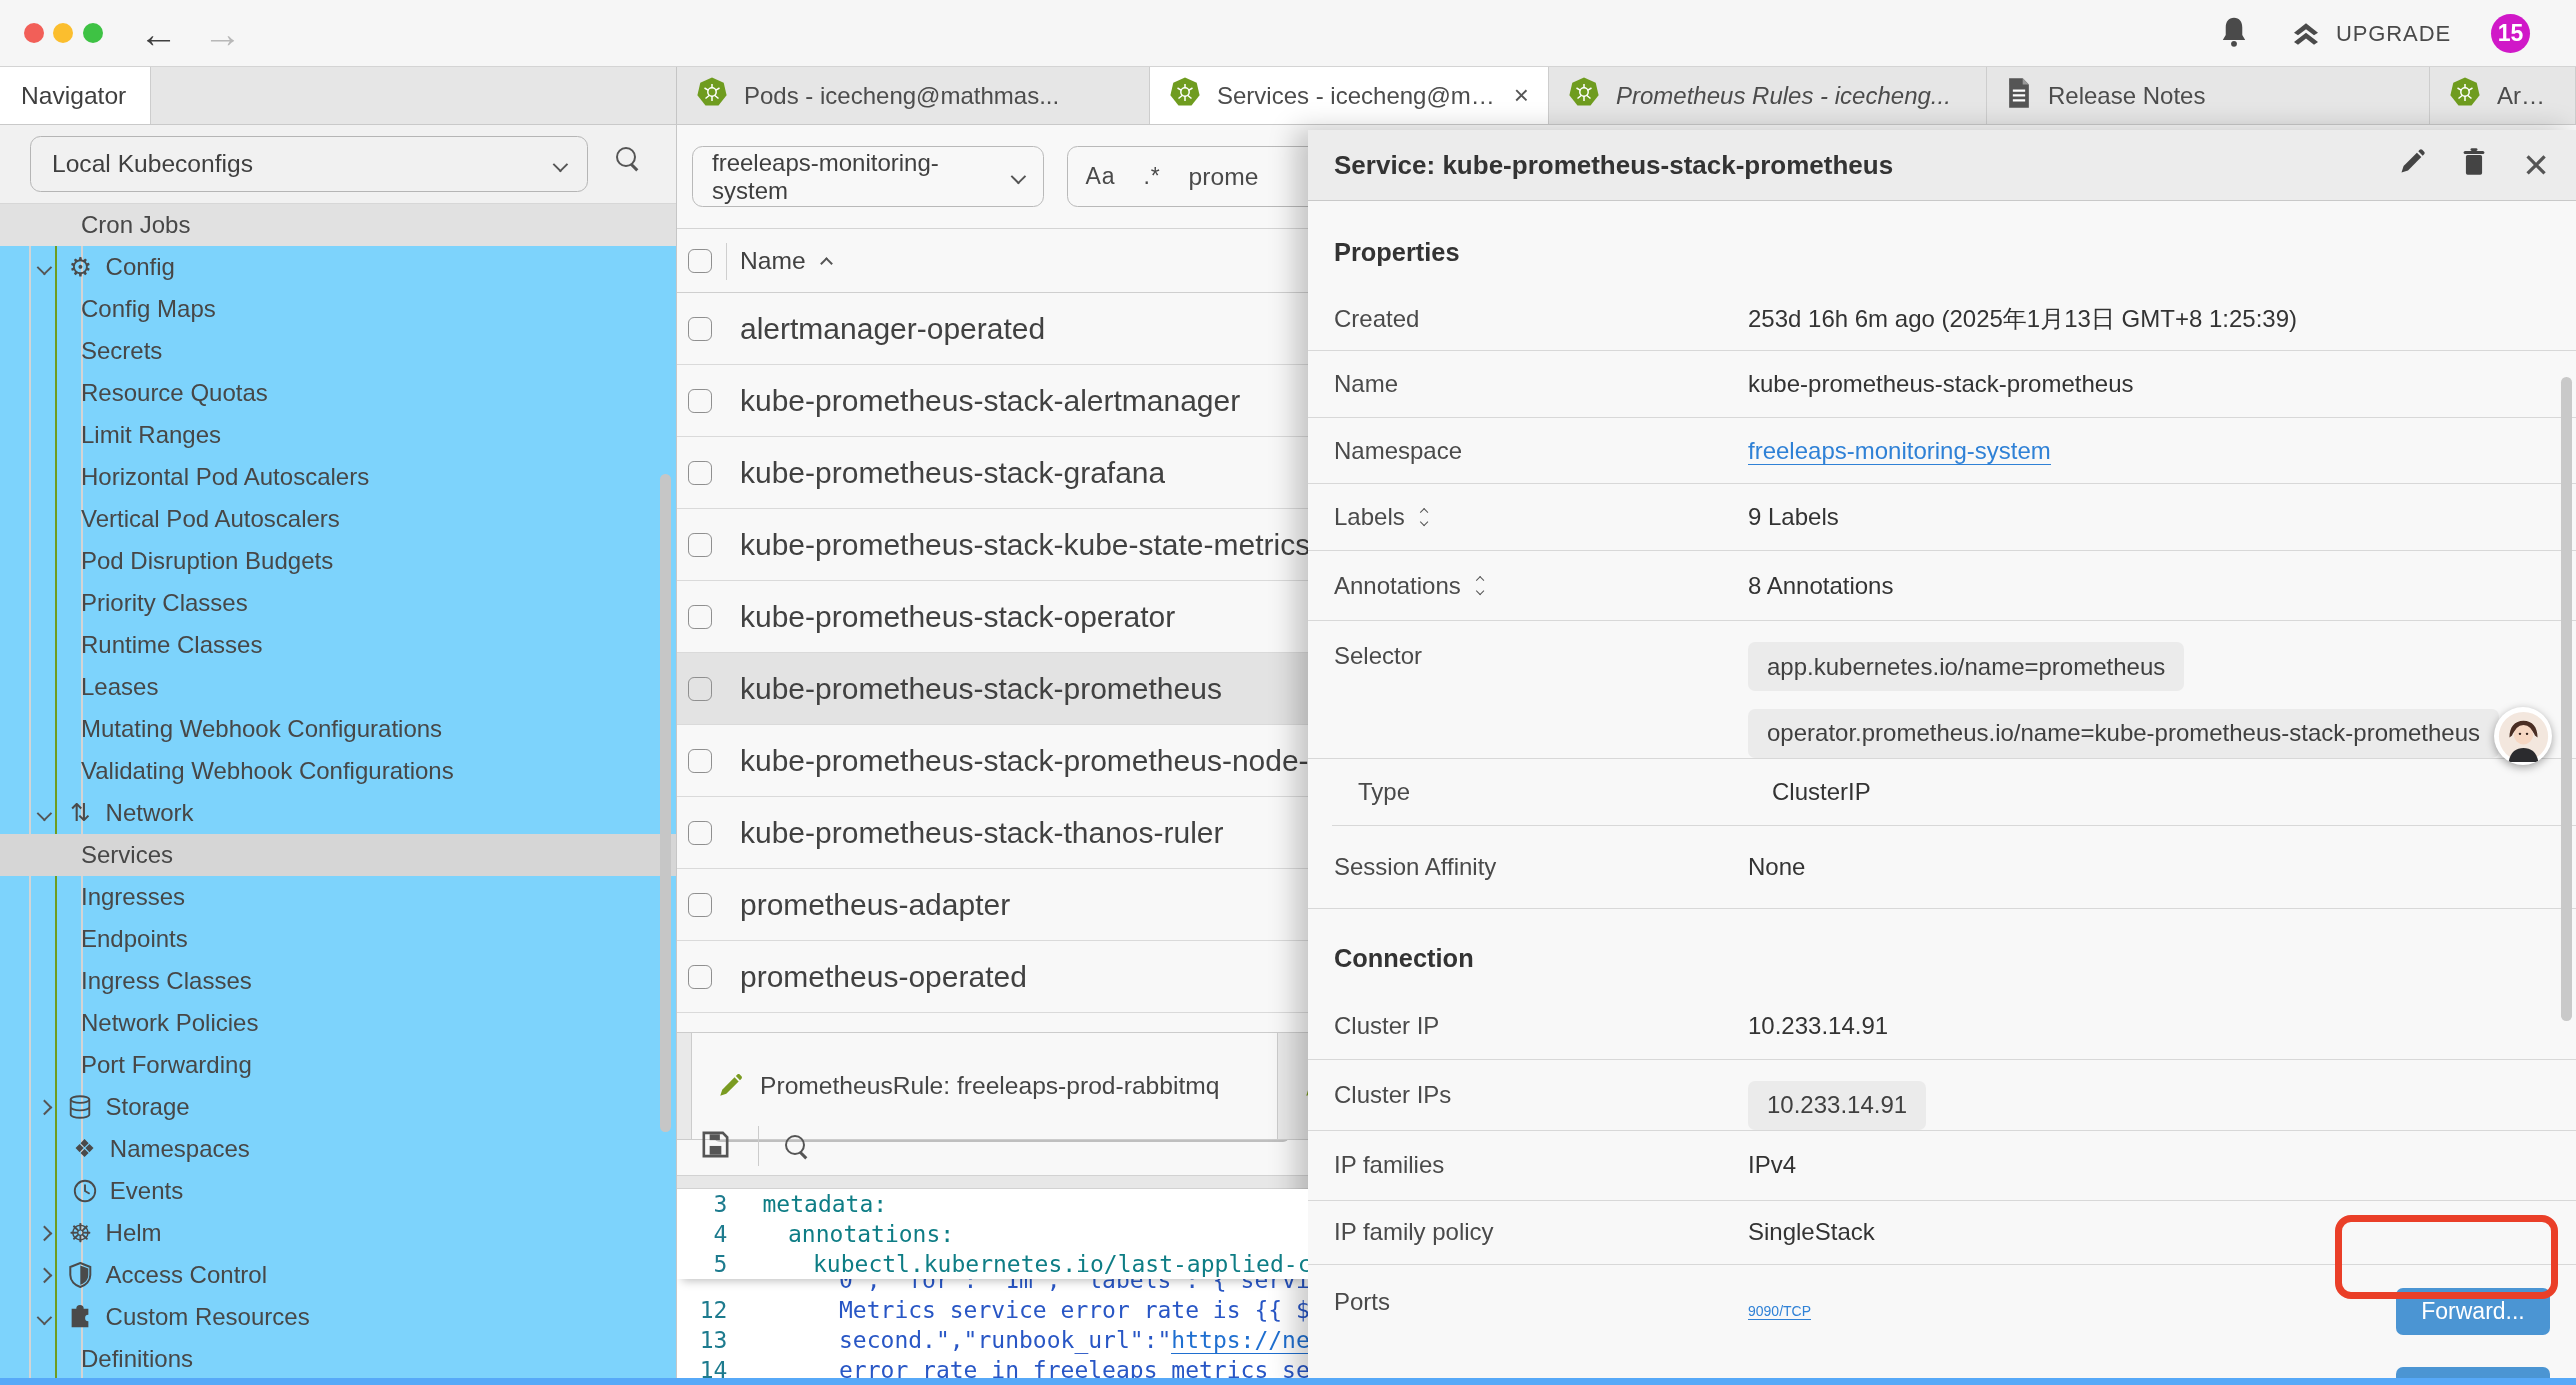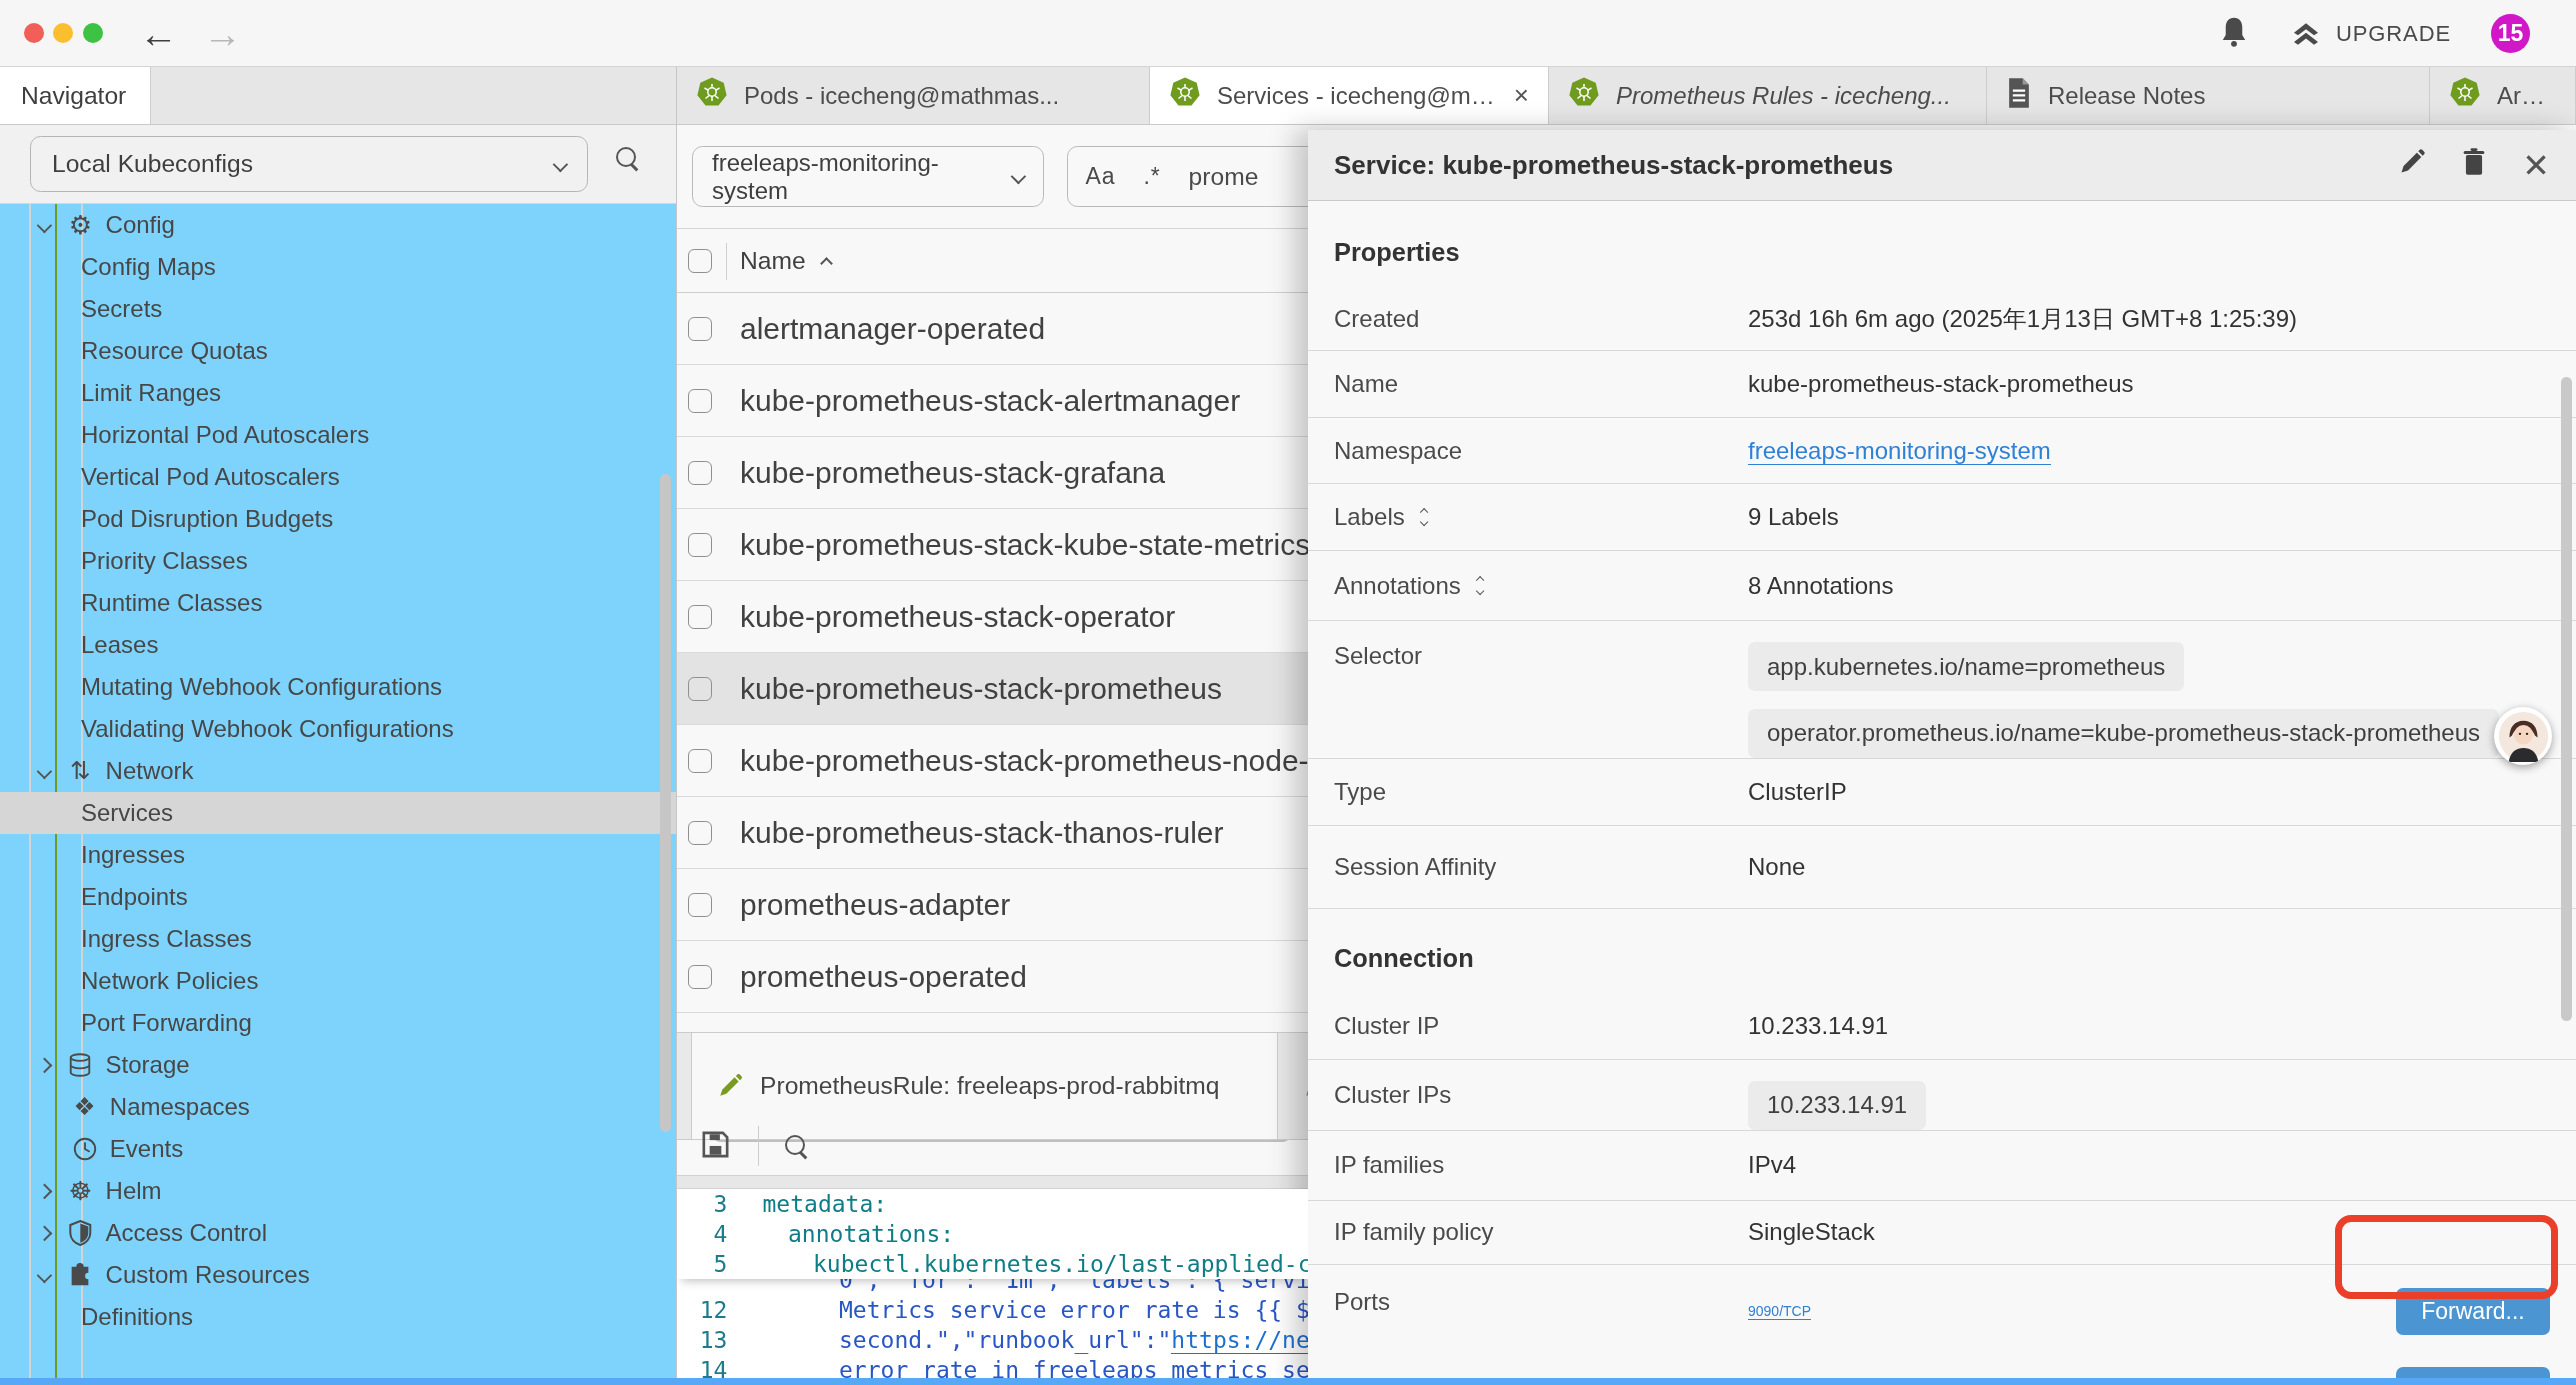--- a/index.html
+++ b/index.html
@@ -220,20 +220,23 @@
       <div class="kube-select">
         <span>Local Kubeconfigs</span>
         <span class="chev"></span>
       </div>
       <span class="sb-search mag"></span>
     </div>
     <div class="tree" id="tree">
       <div class="guide" style="left:29px"></div>
       <div class="guide green" style="left:55px"></div>
       <div class="guide" style="left:81px"></div>
+    <div class="titem child highlighted">
+    <span class="lbl">Cron Jobs</span>
+  </div>
         <div class="titem group">
           <span class="chev"></span>
     <span class="ticon">
             <span style="font-size:26px">⚙</span>
           </span>
           <span class="lbl">Config</span>
   </div>
         <div class="titem child">
     <span class="lbl">Config Maps</span>
   </div>
@@ -546,21 +549,21 @@
   </div>
           <div class="prow tall" style="min-height: 111px;">
     <span class="plabel">
               <span class="plabel-text">Selector</span>
             </span>
     <span class="pval chipcol">
               <span class="chip">app.kubernetes.io/name=prometheus</span>
               <span class="chip">operator.prometheus.io/name=kube-prometheus-stack-prometheus</span>
             </span>
   </div>
-          <div class="prow" style="min-height: 67px;">
+          <div class="prow" style="min-height: 67px; margin-left: 24px;">
     <span class="plabel">
               <span class="plabel-text">Type</span>
             </span>
     <span class="pval">ClusterIP</span>
   </div>
           <div class="prow" style="min-height: 83px;">
     <span class="plabel">
               <span class="plabel-text">Session Affinity</span>
             </span>
     <span class="pval">None</span>

